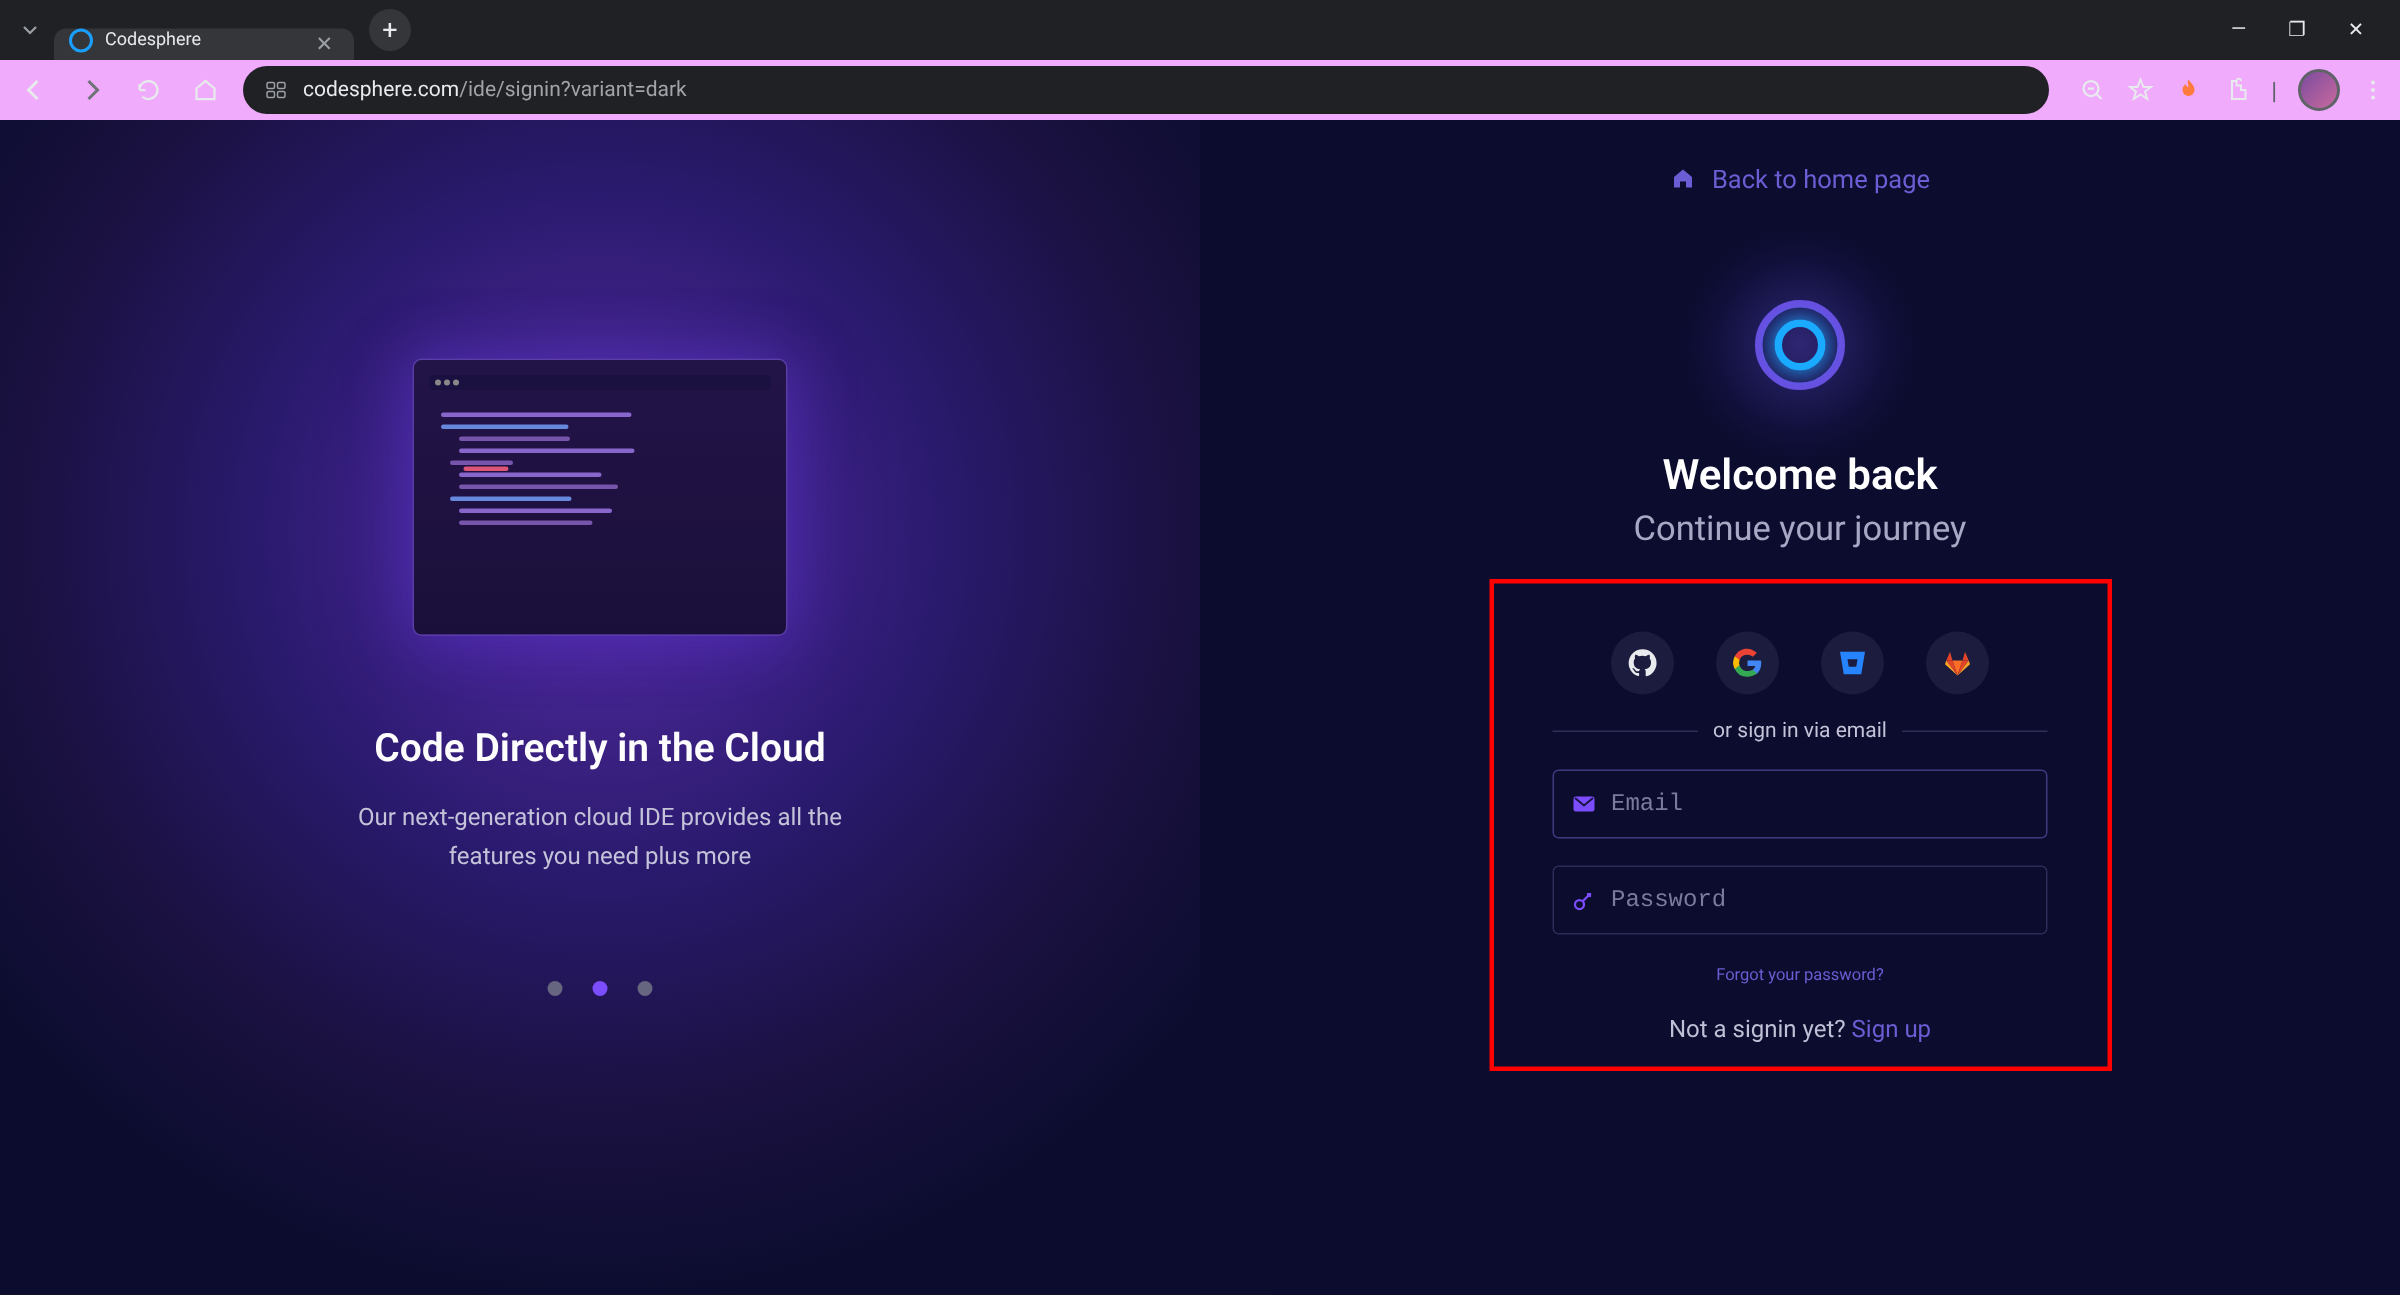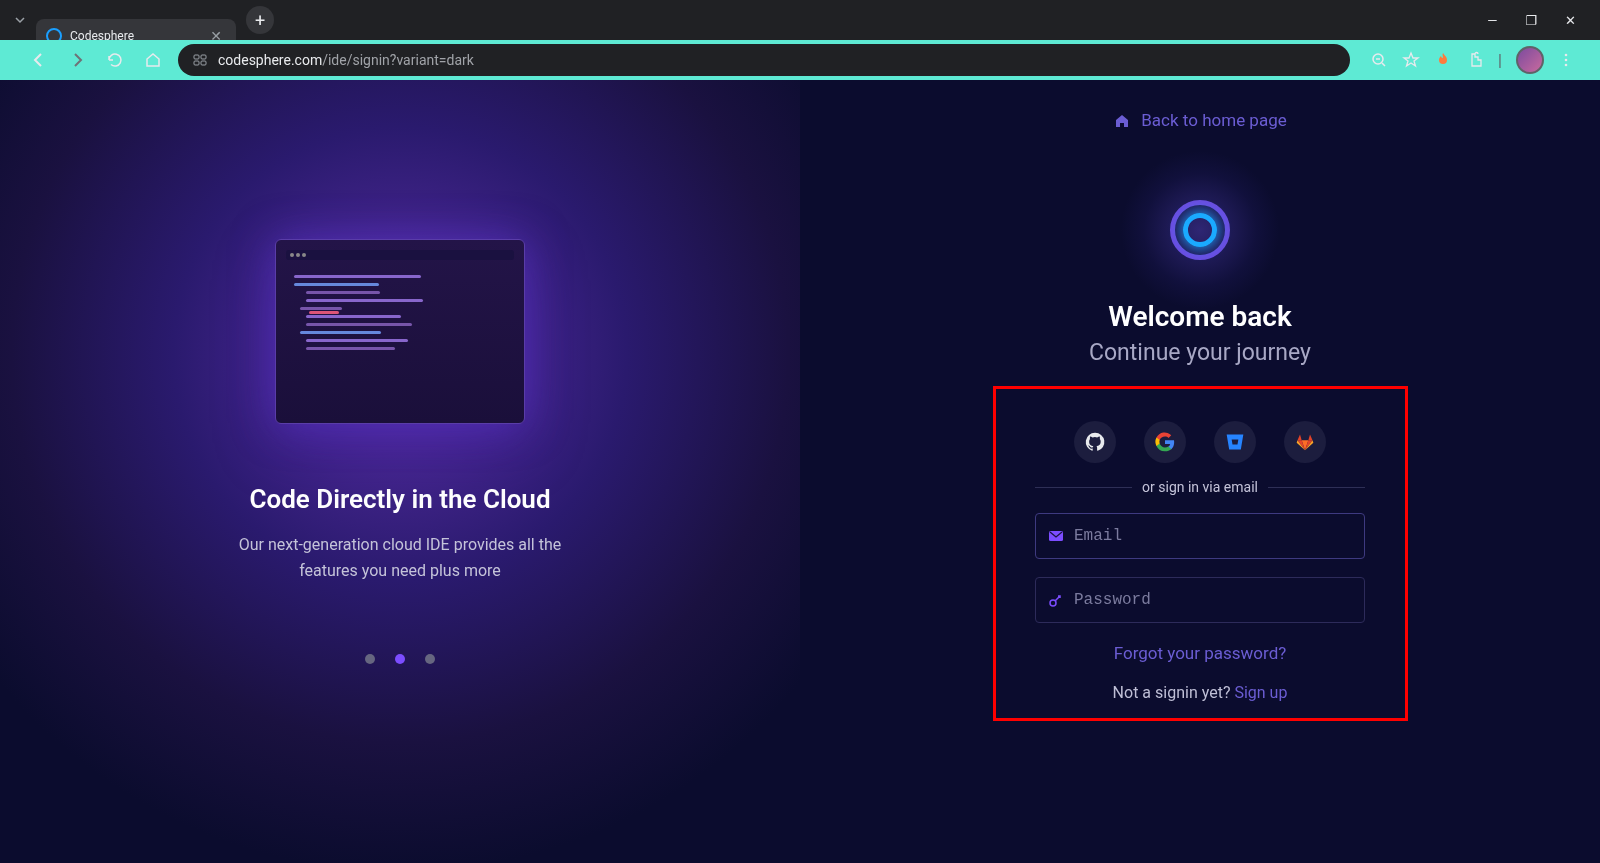--- a/index.html
+++ b/index.html
@@ -2,29 +2,29 @@
 <html><head>
 <meta charset="utf-8">
 <style>
 * { margin:0; padding:0; box-sizing:border-box; }
 body { font-family: -apple-system, BlinkMacSystemFont, 'Segoe UI', Roboto, sans-serif; background:#202124; width:1600px; height:863px; overflow:hidden; }
 
 
 .chrome { display:flex; flex-direction:column; height:100%; }
 .tab-bar { display:flex; align-items:center; height:40px; background:#202124; padding:0 8px; }
 .tab-dropdown { width:24px; height:24px; display:flex; align-items:center; justify-content:center; color:#9aa0a6; cursor:pointer; }
-.tab { display:flex; align-items:center; height:34px; background:#35363a; border-radius:8px 8px 0 0; padding:0 10px; min-width:200px; margin-left:4px; gap:8px;margin-top:32px; }
+.tab { display:flex; align-items:flex-start; height:34px; background:#35363a; border-radius:8px 8px 0 0; padding:0 10px; min-width:200px; margin-left:4px; gap:8px;margin-top:32px; }
 .tab-favicon { width:16px; height:16px; border-radius:50%; border:2px solid #1a9fff; display:flex; align-items:center; justify-content:center; }
 .tab-title { color:#e8eaed; font-size:12px; flex:1; }
 .tab-close { color:#9aa0a6; font-size:14px; cursor:pointer; padding:2px 4px; }
 .new-tab { width:28px; height:28px; border-radius:50%; background:#35363a; display:flex; align-items:center; justify-content:center; color:#e8eaed; margin-left:10px; cursor:pointer; font-size:18px; }
 .window-controls { margin-left:auto; display:flex; gap:20px; padding-right:12px; }
 .win-btn { color:#e8eaed; font-size:13px; cursor:pointer; padding:4px; }
 
-.toolbar { display:flex; align-items:center; height:40px; background:#5eead4; padding:0 26px; gap:12px; }
+.toolbar { display:flex; align-items:center; height:40px; background:#f0abfc; padding:0 10px; gap:12px; }
 .nav-btn { color:#9aa0a6; cursor:pointer; padding:4px; display:flex; }
 .nav-btn.bright { color:#e8eaed; }
 .addr-wrap { flex:1; display:flex; align-items:center; background:#202124; border-radius:20px; height:32px; padding:0 14px; gap:10px; }
 .site-info { color:#9aa0a6; font-size:12px; display:flex; align-items:center; }
 .addr-text { color:#e8eaed; font-size:14px; }
 .addr-domain { color:#e8eaed; }
 .addr-path { color:#a0a3a8; }
 .toolbar-right { display:flex; align-items:center; gap:14px; padding-left:8px; }
 .icon-btn { color:#e8eaed; cursor:pointer; display:flex; }
 .avatar-btn { width:28px; height:28px; border-radius:50%; background:linear-gradient(135deg,#7b4b9e,#c96a9e); border:2px solid #5f6368; cursor:pointer; }
@@ -52,40 +52,40 @@
 .l10 { width:42%; margin-left:12px; background:#7755aa; }
 .left-texts { margin-top:60px; text-align:center; }
 .left-title { color:#fff; font-size:26px; font-weight:600; }
 .left-sub { color:#c4c3d9; font-size:16px; margin-top:18px; line-height:1.6; max-width:360px; }
 .dots { margin-top:70px; display:flex; gap:20px; }
 .dot { width:10px; height:10px; border-radius:50%; background:#666680; cursor:pointer; }
 .dot.active { background:#7c4dff; }
 
 
 .right-panel { width:50%; background:#0b0c2e; position:relative; display:flex; flex-direction:column; align-items:center; padding-top:30px; }
-.home-link { color:#6b5dd3; font-size:17px; display:flex; align-items:flex-end; gap:10px; cursor:pointer; }
+.home-link { color:#6b5dd3; font-size:17px; display:flex; align-items:flex-start; gap:10px; cursor:pointer; }
 .logo-wrap { margin-top:70px; position:relative; }
 .logo-glow { position:absolute; width:160px; height:160px; left:50%; top:50%; transform:translate(-50%,-50%); border-radius:50%; background: radial-gradient(circle, rgba(90,70,200,.45) 0%, rgba(50,40,140,.15) 50%, transparent 70%); }
 .logo-ring { position:relative; width:60px; height:60px; border-radius:50%; border:5px solid #6a4de0; display:flex; align-items:center; justify-content:center; }
 .logo-core { width:34px; height:34px; border-radius:50%; border:5px solid #1aaaff; box-shadow: 0 0 14px #1aaaff; }
 .welcome-title { color:#fff; font-size:28px; font-weight:600; margin-top:40px; }
 .welcome-sub { color:#a8a8c5; font-size:23px; margin-top:6px; }
 
 .form-card { margin-top:20px; width:415px; border:3px solid #ff0000; padding:32px 22px 16px 22px; display:flex; flex-direction:column; align-items:center; }
 .social-row { display:flex; gap:28px; }
 .social-btn { width:42px; height:42px; border-radius:50%; background:#1c1d3e; display:flex; align-items:center; justify-content:center; cursor:pointer; }
 .divider-row { display:flex; align-items:center; width:330px; margin-top:16px; gap:10px; }
 .hline { flex:1; height:1px; background:#2e2f56; }
 .divider-text { color:#c4c3d9; font-size:14px; }
 .input-wrap { width:330px; height:46px; border:1px solid #3e3a80; border-radius:4px; margin-top:18px; display:flex; align-items:center; padding:0 12px; gap:10px; }
 .input-wrap.dim { border-color:#2d2b5a; }
 .input-icon { color:#7c4dff; display:flex; }
 .input-field { flex:1; background:transparent; border:none; outline:none; color:#ddd; font-size:16px;font-family:Liberation Mono, monospace; }
 .input-field::placeholder { color:#7b7b9e; }
-.forgot-link { margin-top:20px; color:#6b5dd3; font-size:17px; cursor:pointer; }
+.forgot-link { margin-top:20px; color:#6b5dd3; font-size:11px; cursor:pointer; }
 .signin-btn { margin-top:18px; width:330px; height:46px; background:#7c4dff; color:#fff; border:none; border-radius:4px; font-size:17px; cursor:pointer; }
 .signup-row { margin-top:20px; font-size:16px; color:#bfbfd6; }
 .signup-link { color:#6b5dd3; cursor:pointer; }
 
 svg { display:block; }
 </style>
 </head>
 <body>
 
 <div class="chrome">

